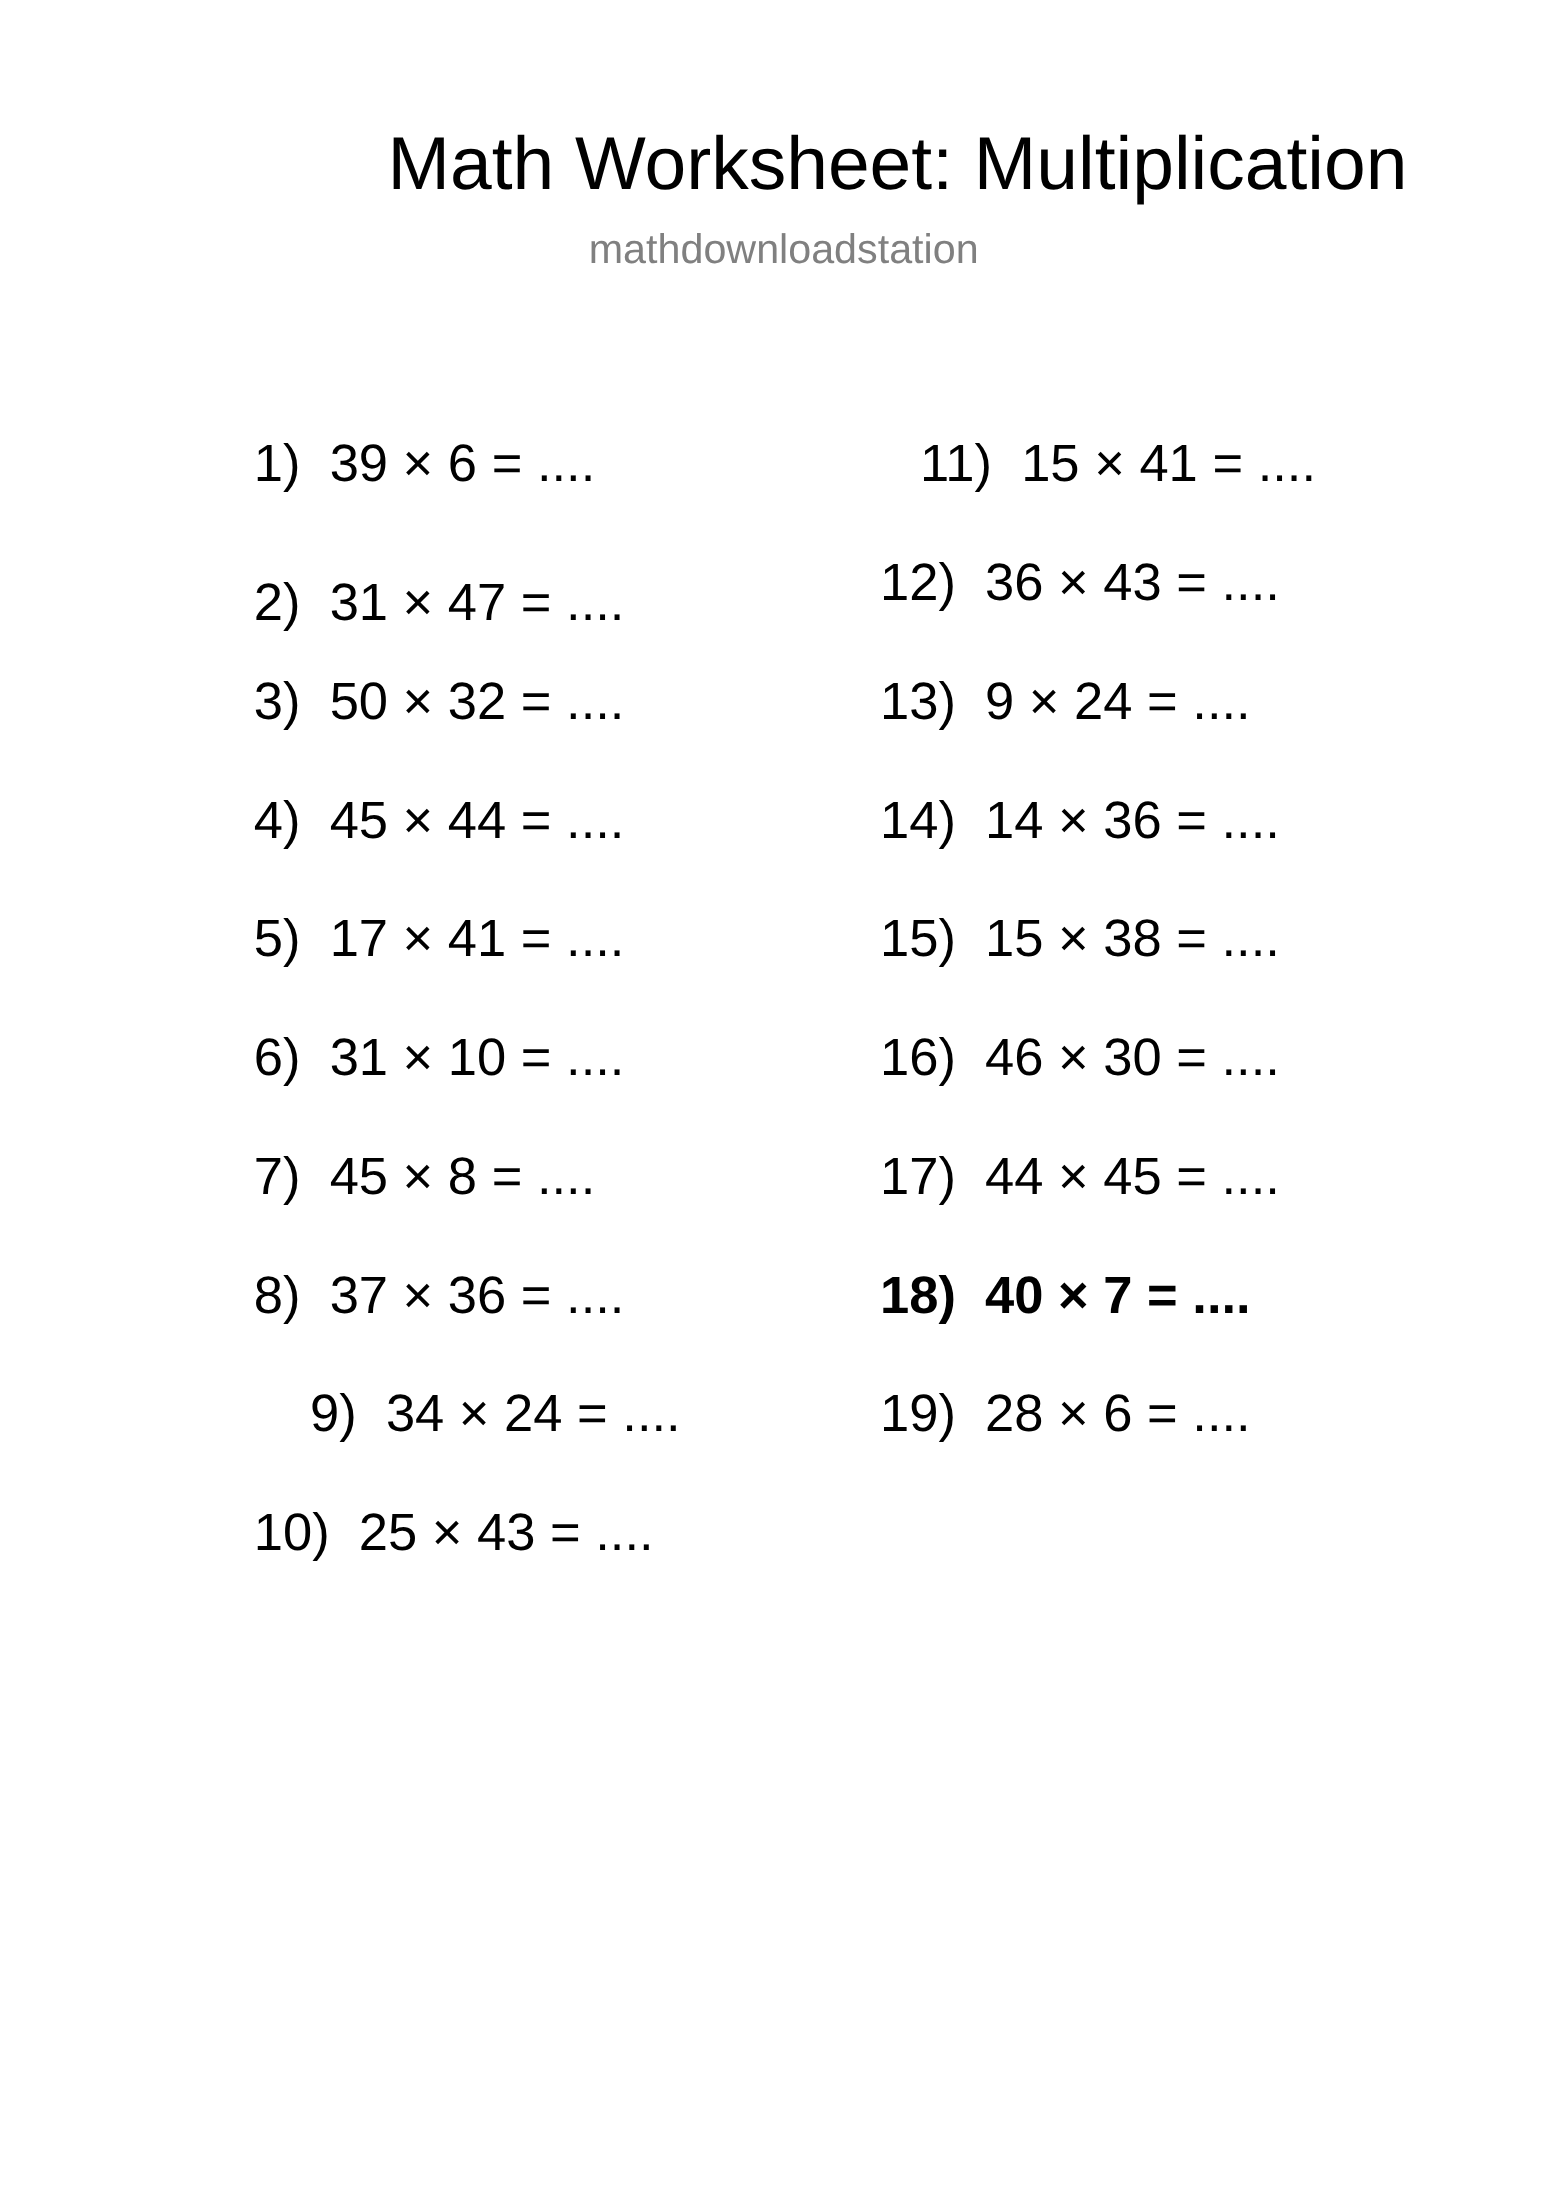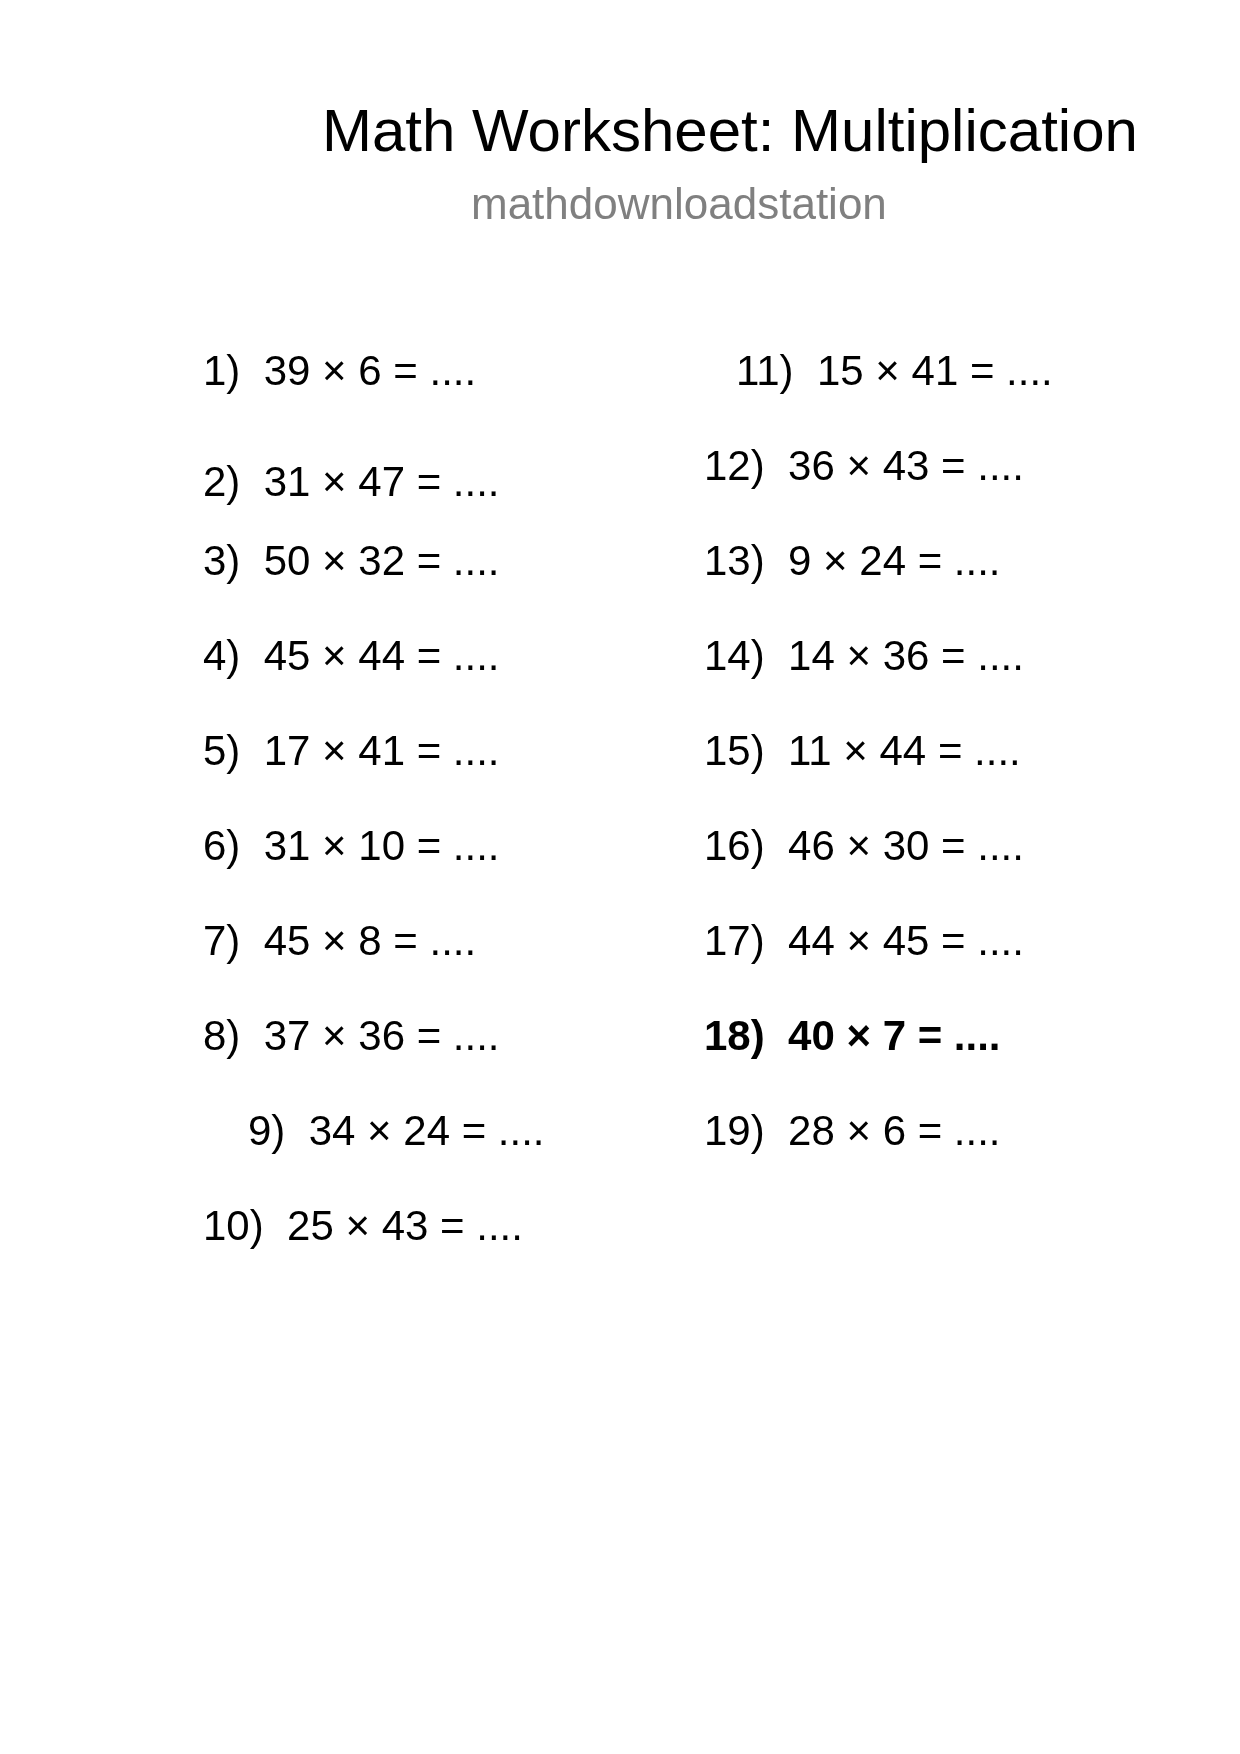--- a/index.html
+++ b/index.html
@@ -10,32 +10,32 @@
     body {
       width: 1240px;
       height: 1754px;
       position: relative;
       overflow: hidden;
       font-family: "Liberation Sans", sans-serif;
       color: #000000;
     }
     .title {
       position: absolute;
-      left: 322px;
+      left: 310px;
       top: 101px;
       font-size: 60px;
       line-height: 1;
       white-space: nowrap;
       color: #000000;
     }
     .subtitle {
       position: absolute;
       left: 471px;
       top: 182px;
-      font-size: 44px;
+      font-size: 33px;
       line-height: 1;
       white-space: nowrap;
       color: #808080;
     }
     .problem {
       position: absolute;
       font-size: 42px;
       line-height: 1;
       white-space: pre;
       color: #000000;
@@ -61,19 +61,19 @@
     <div class="problem" style="left:203px; top:1015px;"><span class="num">8)</span>  <span class="expr">37 × 36 = ....</span></div>
     <div class="problem" style="left:203px; top:1110px;margin-left:45px;"><span class="num">9)</span>  <span class="expr">34 × 24 = ....</span></div>
     <div class="problem" style="left:203px; top:1205px;"><span class="num">10)</span>  <span class="expr">25 × 43 = ....</span></div>
   </div>
 
   <div>
     <div class="problem" style="left:704px; top:350px;margin-left:32px;"><span class="num">11)</span>  <span class="expr">15 × 41 = ....</span></div>
     <div class="problem" style="left:704px; top:445px;"><span class="num">12)</span>  <span class="expr">36 × 43 = ....</span></div>
     <div class="problem" style="left:704px; top:540px;"><span class="num">13)</span>  <span class="expr">9 × 24 = ....</span></div>
     <div class="problem" style="left:704px; top:635px;"><span class="num">14)</span>  <span class="expr">14 × 36 = ....</span></div>
-    <div class="problem" style="left:704px; top:730px;"><span class="num">15)</span>  <span class="expr">11 × 44 = ....</span></div>
+    <div class="problem" style="left:704px; top:730px;"><span class="num">15)</span>  <span class="expr">15 × 38 = ....</span></div>
     <div class="problem" style="left:704px; top:825px;"><span class="num">16)</span>  <span class="expr">46 × 30 = ....</span></div>
     <div class="problem" style="left:704px; top:920px;"><span class="num">17)</span>  <span class="expr">44 × 45 = ....</span></div>
     <div class="problem" style="left:704px; top:1015px;font-weight:bold;"><span class="num">18)</span>  <span class="expr">40 × 7 = ....</span></div>
     <div class="problem" style="left:704px; top:1110px;"><span class="num">19)</span>  <span class="expr">28 × 6 = ....</span></div>
   </div>
 </div>
 
 </body></html>

